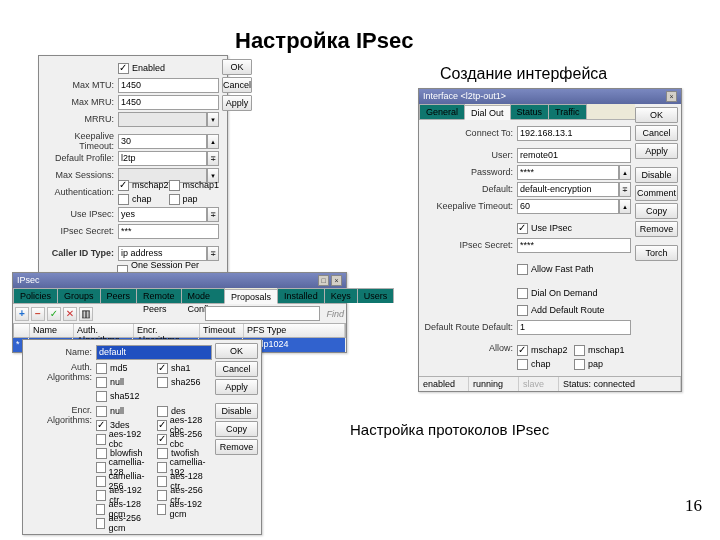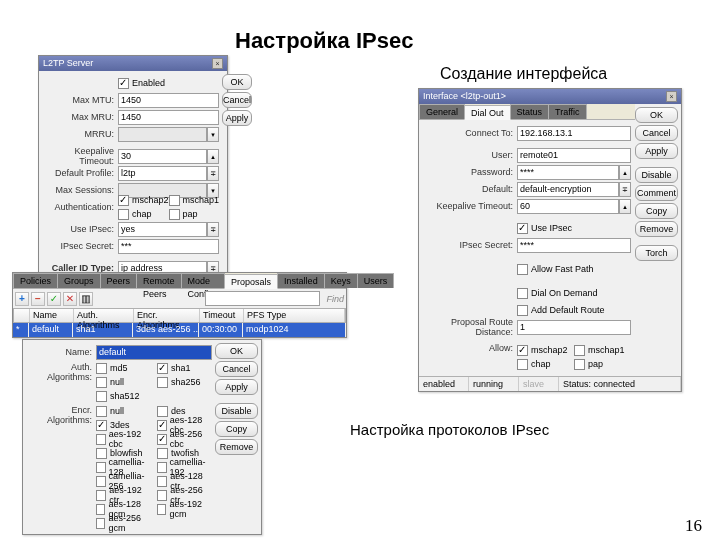--- a/index.html
+++ b/index.html
@@ -1,39 +1,39 @@
 <!DOCTYPE html>
 <html><head>
 <meta charset="utf-8">
 <style>
   * { box-sizing: border-box; font-family: Tahoma, Arial, sans-serif; }
   body { margin: 0; padding: 0; width: 720px; height: 540px; background: #fff; position: relative; font-size: 9px; }
   .title-main { position: absolute; left: 235px; top: 28px; font-size: 22px; font-weight: bold; font-family: Arial; }
   .label-right { position: absolute; left: 440px; top: 65px; font-size: 16px; font-family: Arial; }
   .label-bottom { position: absolute; left: 350px; top: 420px; font-size: 15px; font-family: Arial; line-height: 1.3; }
-  .page-num { position: absolute; right: 18px; bottom: 4px; font-size: 17px; font-family: 'Times New Roman'; }
+  .page-num { position: absolute; right: 18px; bottom: 24px; font-size: 17px; font-family: 'Times New Roman'; }
 
   .win { position: absolute; border: 1px solid #888; background: #f0f0f0; box-shadow: 1px 1px 2px rgba(0,0,0,0.2); }
   .titlebar { background: linear-gradient(#7a88c0,#5a68a0); color: #fff; height: 15px; line-height: 15px; padding: 0 4px; font-size: 9px; display: flex; justify-content: space-between; align-items: center; }
   .tb-icons { display:flex; gap:2px; }
   .tb-icon { width:11px; height:11px; background:#d4d0c8; border:1px solid #888; font-size:7px; text-align:center; line-height:9px; color:#333; }
   .body { display:flex; }
   .form-area { flex:1; padding:3px; }
   .btn-col { width:46px; padding:3px 3px 3px 0; display:flex; flex-direction:column; gap:2px; }
-  .btn { height:16px; border:1px solid #9e9e9e; background:linear-gradient(#fdfdfd,#e3e3e3); font-size:9px; text-align:center; line-height:14px; border-radius:6px; cursor:pointer; }
+  .btn { height:16px; border:1px solid #9e9e9e; background:linear-gradient(#fdfdfd,#e3e3e3); font-size:9px; text-align:center; line-height:14px; border-radius:1px; cursor:pointer; }
   .row { display:flex; align-items:center; height:16px; margin:1px 0; }
   .lbl { text-align:right; padding-right:4px; color:#333; }
   .fld { flex:1; border:1px solid #9e9e9e; background:#fff; height:15px; font-size:9px; padding:0 2px; line-height:13px; }
   .dd { width:12px; height:15px; border:1px solid #9e9e9e; background:linear-gradient(#fdfdfd,#e3e3e3); text-align:center; font-size:7px; line-height:13px; }
   .cb { width:11px; height:11px; border:1px solid #888; background:#fff; display:inline-block; margin-right:3px; position:relative; }
   .cb.checked::after { content:'✓'; position:absolute; left:0; top:-2px; font-size:10px; color:#000; }
   .cb-row { display:flex; align-items:center; height:14px; }
   .cb-lbl { font-size:9px; }
   .tabs { display:flex; background:#ece9d8; border-bottom:1px solid #b0b0b0; height:16px; }
-  .tab { padding:1px 6px; border:1px solid #b0b0b0; border-bottom:none; background:#737373; font-size:9px; margin-right:-1px; height:15px; line-height:13px; }
+  .tab { padding:1px 6px; border:1px solid #b0b0b0; border-bottom:none; background:#0f766e; font-size:9px; margin-right:-1px; height:15px; line-height:13px; }
   .tab.active { background:#f8f8f8; border-bottom:1px solid #f8f8f8; position:relative; top:1px; }
   .status { display:flex; border-top:1px solid #b0b0b0; height:15px; font-size:9px; }
   .status > div { border-right:1px solid #ccc; padding:1px 4px; line-height:13px; }
   .toolbar { display:flex; align-items:center; padding:2px; gap:2px; }
   .tool { width:14px; height:14px; border:1px solid #bbb; text-align:center; line-height:12px; font-size:10px; background:linear-gradient(#fdfdfd,#e3e3e3); }
   .thdr { display:flex; border:1px solid #b0b0b0; background:linear-gradient(#fdfdfd,#e8e8e8); height:15px; }
   .thdr > div { border-right:1px solid #ccc; padding:1px 3px; font-size:9px; }
   .trow { display:flex; background:#fff; height:14px; }
   .trow.sel { background:#3162ce; color:#fff; }
   .trow > div { border-right:1px solid #eee; padding:1px 3px; font-size:9px; white-space:nowrap; overflow:hidden; }
@@ -41,26 +41,20 @@
 </style>
 </head>
 <body>
 
 <div class="title-main">Настройка IPsec</div>
 <div class="label-right">Создание интерфейса</div>
 <div class="label-bottom"><span>Настройка протоколов IPsec</span></div>
 <div class="page-num">16</div>
 
 <div class="win" style="left:38px; top:55px; width:190px;">
-  <div class="titlebar">
-    <span>L2TP Server</span>
-    <div class="tb-icons">
-        <div class="tb-icon">×</div>
-      </div>
-  </div>
   <div class="body">
     <div class="form-area">
       <div class="row">
           <div class="lbl" style="width:76px;"></div>
           <div class="cb-row">
             <span class="cb checked"></span>
             <span class="cb-lbl">Enabled</span>
           </div>
         </div>
       <div class="row">
@@ -146,20 +140,27 @@
     </div>
     <div class="btn-col">
       <div class="btn">OK</div>
       <div class="btn">Cancel</div>
       <div class="btn">Apply</div>
     </div>
   </div>
 </div>
 
 <div class="win" style="left:12px; top:272px; width:335px;">
+  <div class="titlebar">
+    <span>IPsec</span>
+    <div class="tb-icons">
+        <div class="tb-icon">□</div>
+        <div class="tb-icon">×</div>
+      </div>
+  </div>
   <div class="tabs">
     <div class="tab">Policies</div>
     <div class="tab">Groups</div>
     <div class="tab">Peers</div>
     <div class="tab">Remote Peers</div>
     <div class="tab">Mode Configs</div>
     <div class="tab active">Proposals</div>
     <div class="tab">Installed SAs</div>
     <div class="tab">Keys</div>
     <div class="tab">Users</div>
@@ -383,21 +384,21 @@
             </div>
           </div>
         <div class="row">
             <div class="lbl" style="width:94px;"></div>
             <div class="cb-row">
               <span class="cb"></span>
               <span class="cb-lbl">Add Default Route</span>
             </div>
           </div>
         <div class="row">
-            <div class="lbl" style="width:94px;">Proposal Route Distance:</div>
+            <div class="lbl" style="width:94px;">Default Route Default:</div>
             <div class="fld">1</div>
           </div>
         <div style="height:6px;"></div>
         <div class="row" style="height:auto; align-items:flex-start;">
           <div class="lbl" style="width:94px;">Allow:</div>
           <div style="flex:1; display:grid; grid-template-columns:1fr 1fr;">
             <div class="cb-row">
                 <span class="cb checked"></span>
                 <span class="cb-lbl">mschap2</span>
               </div>

